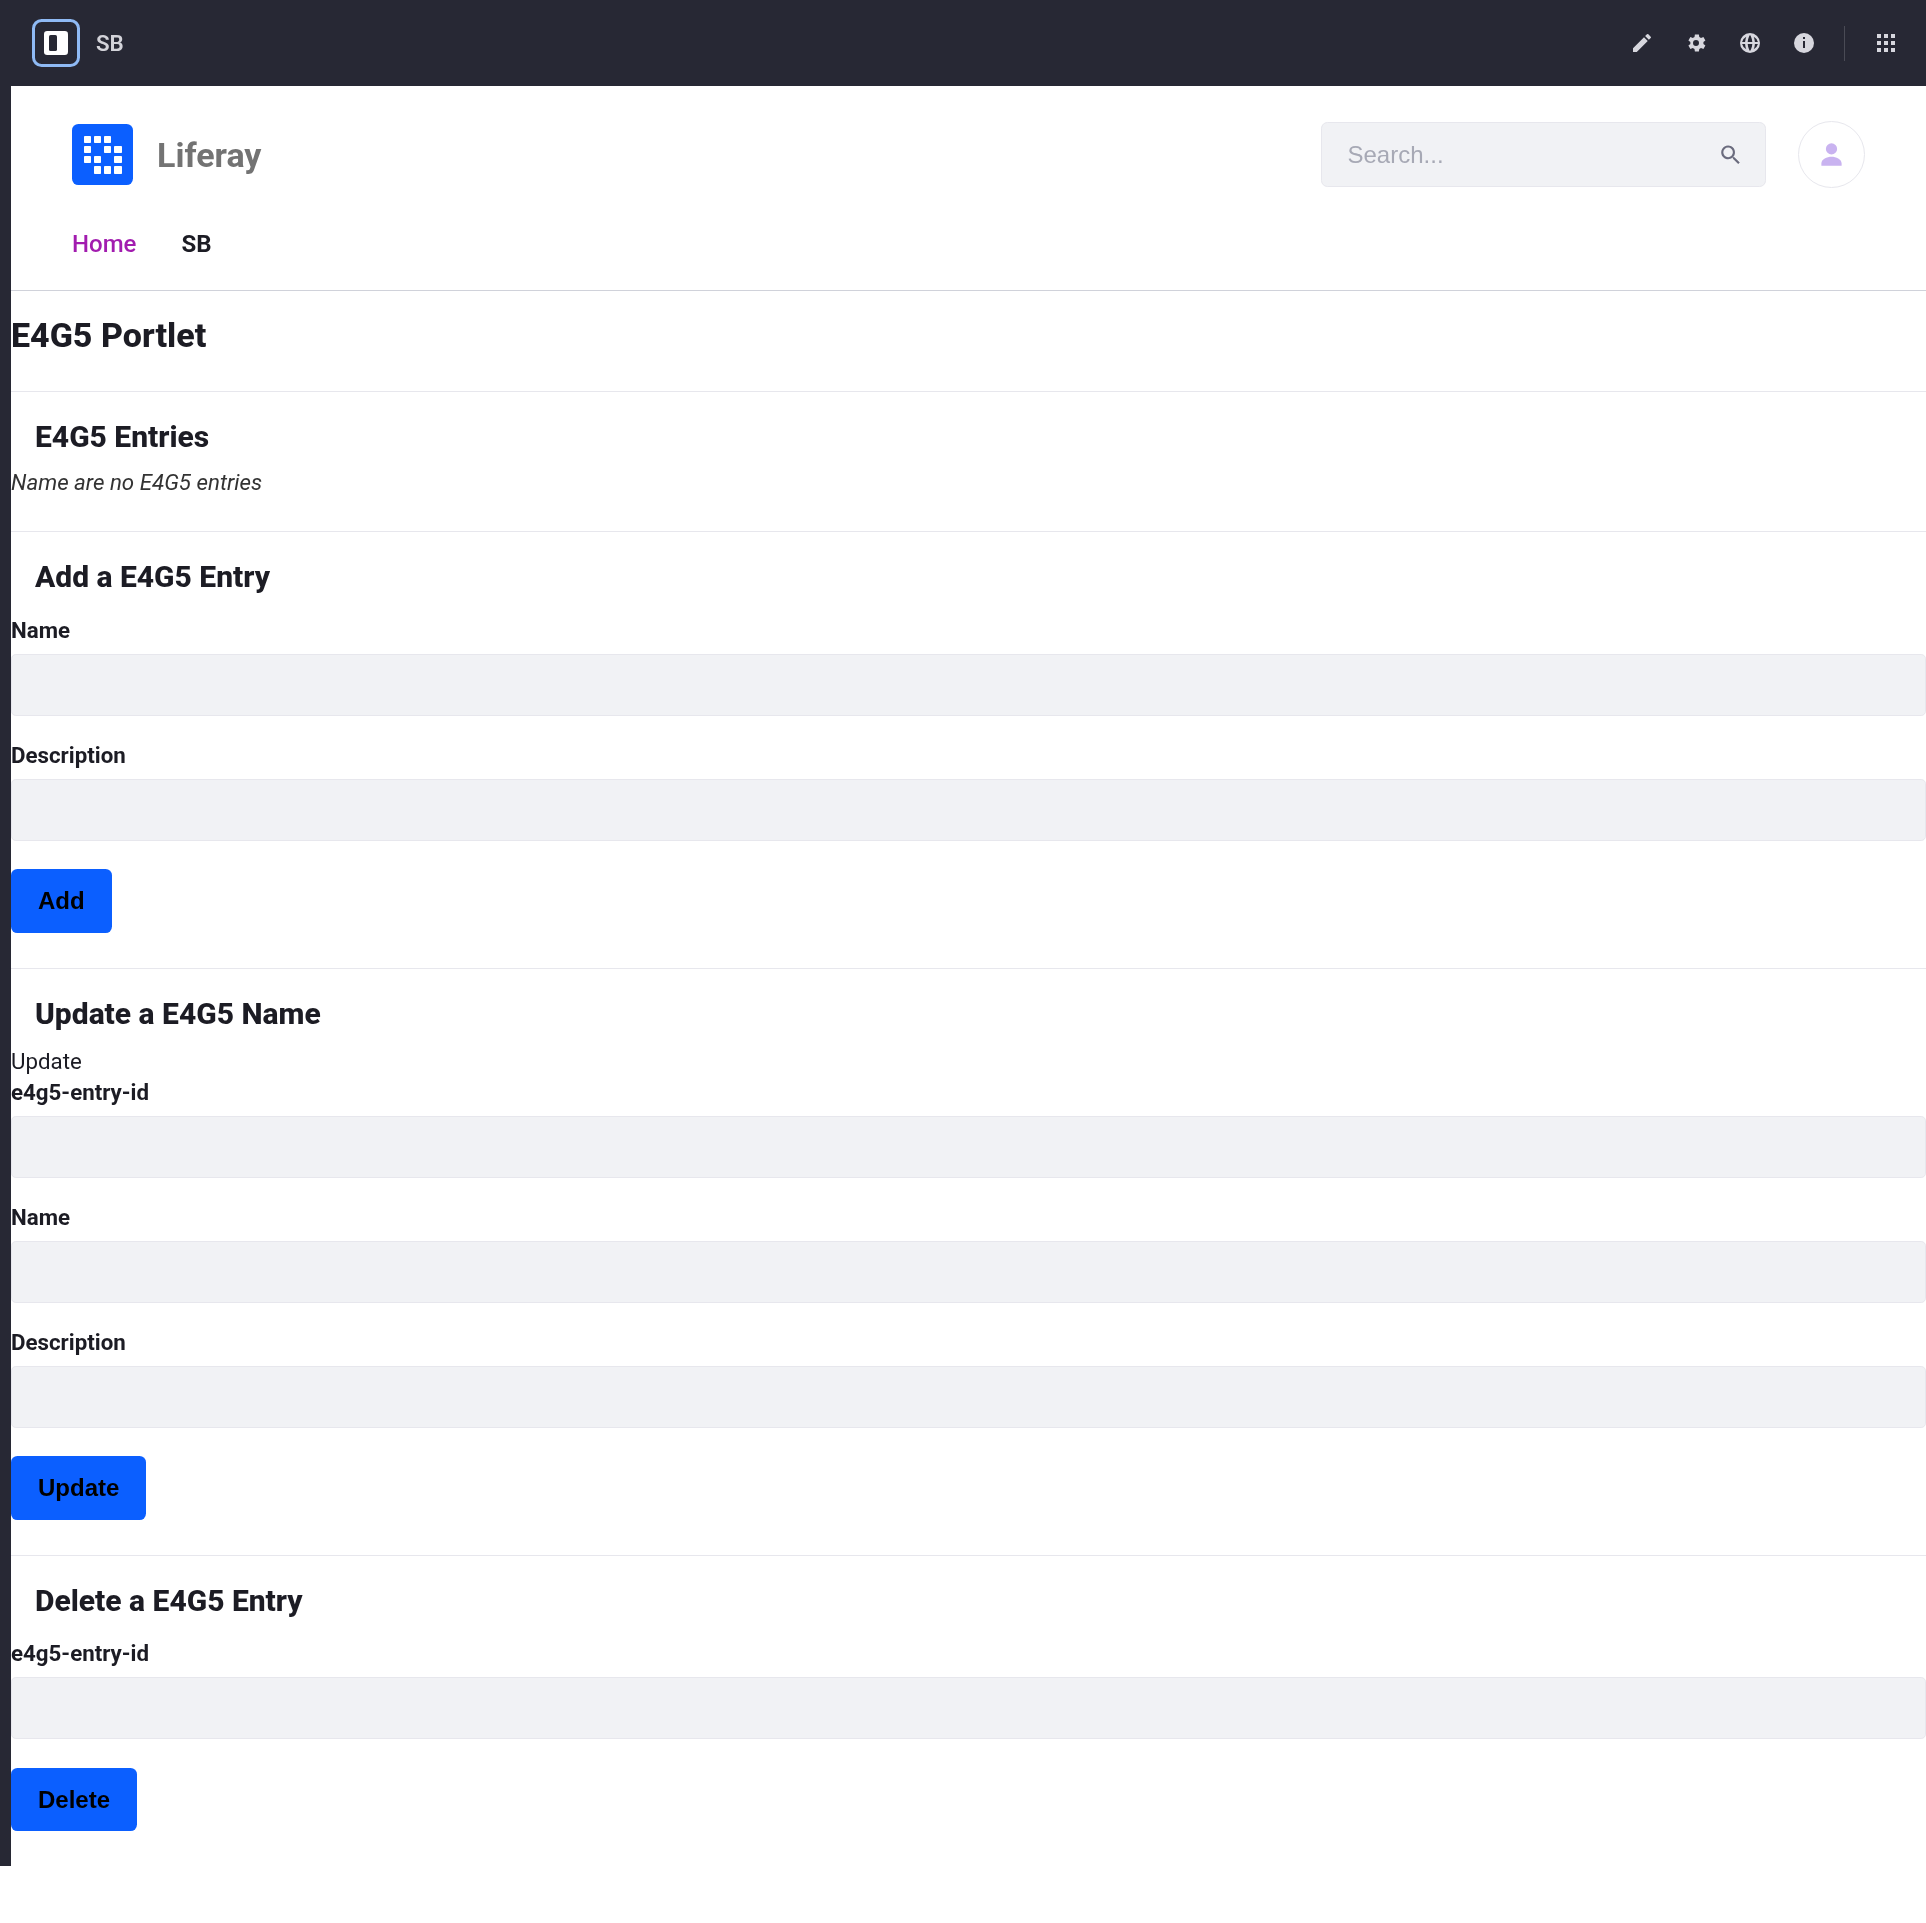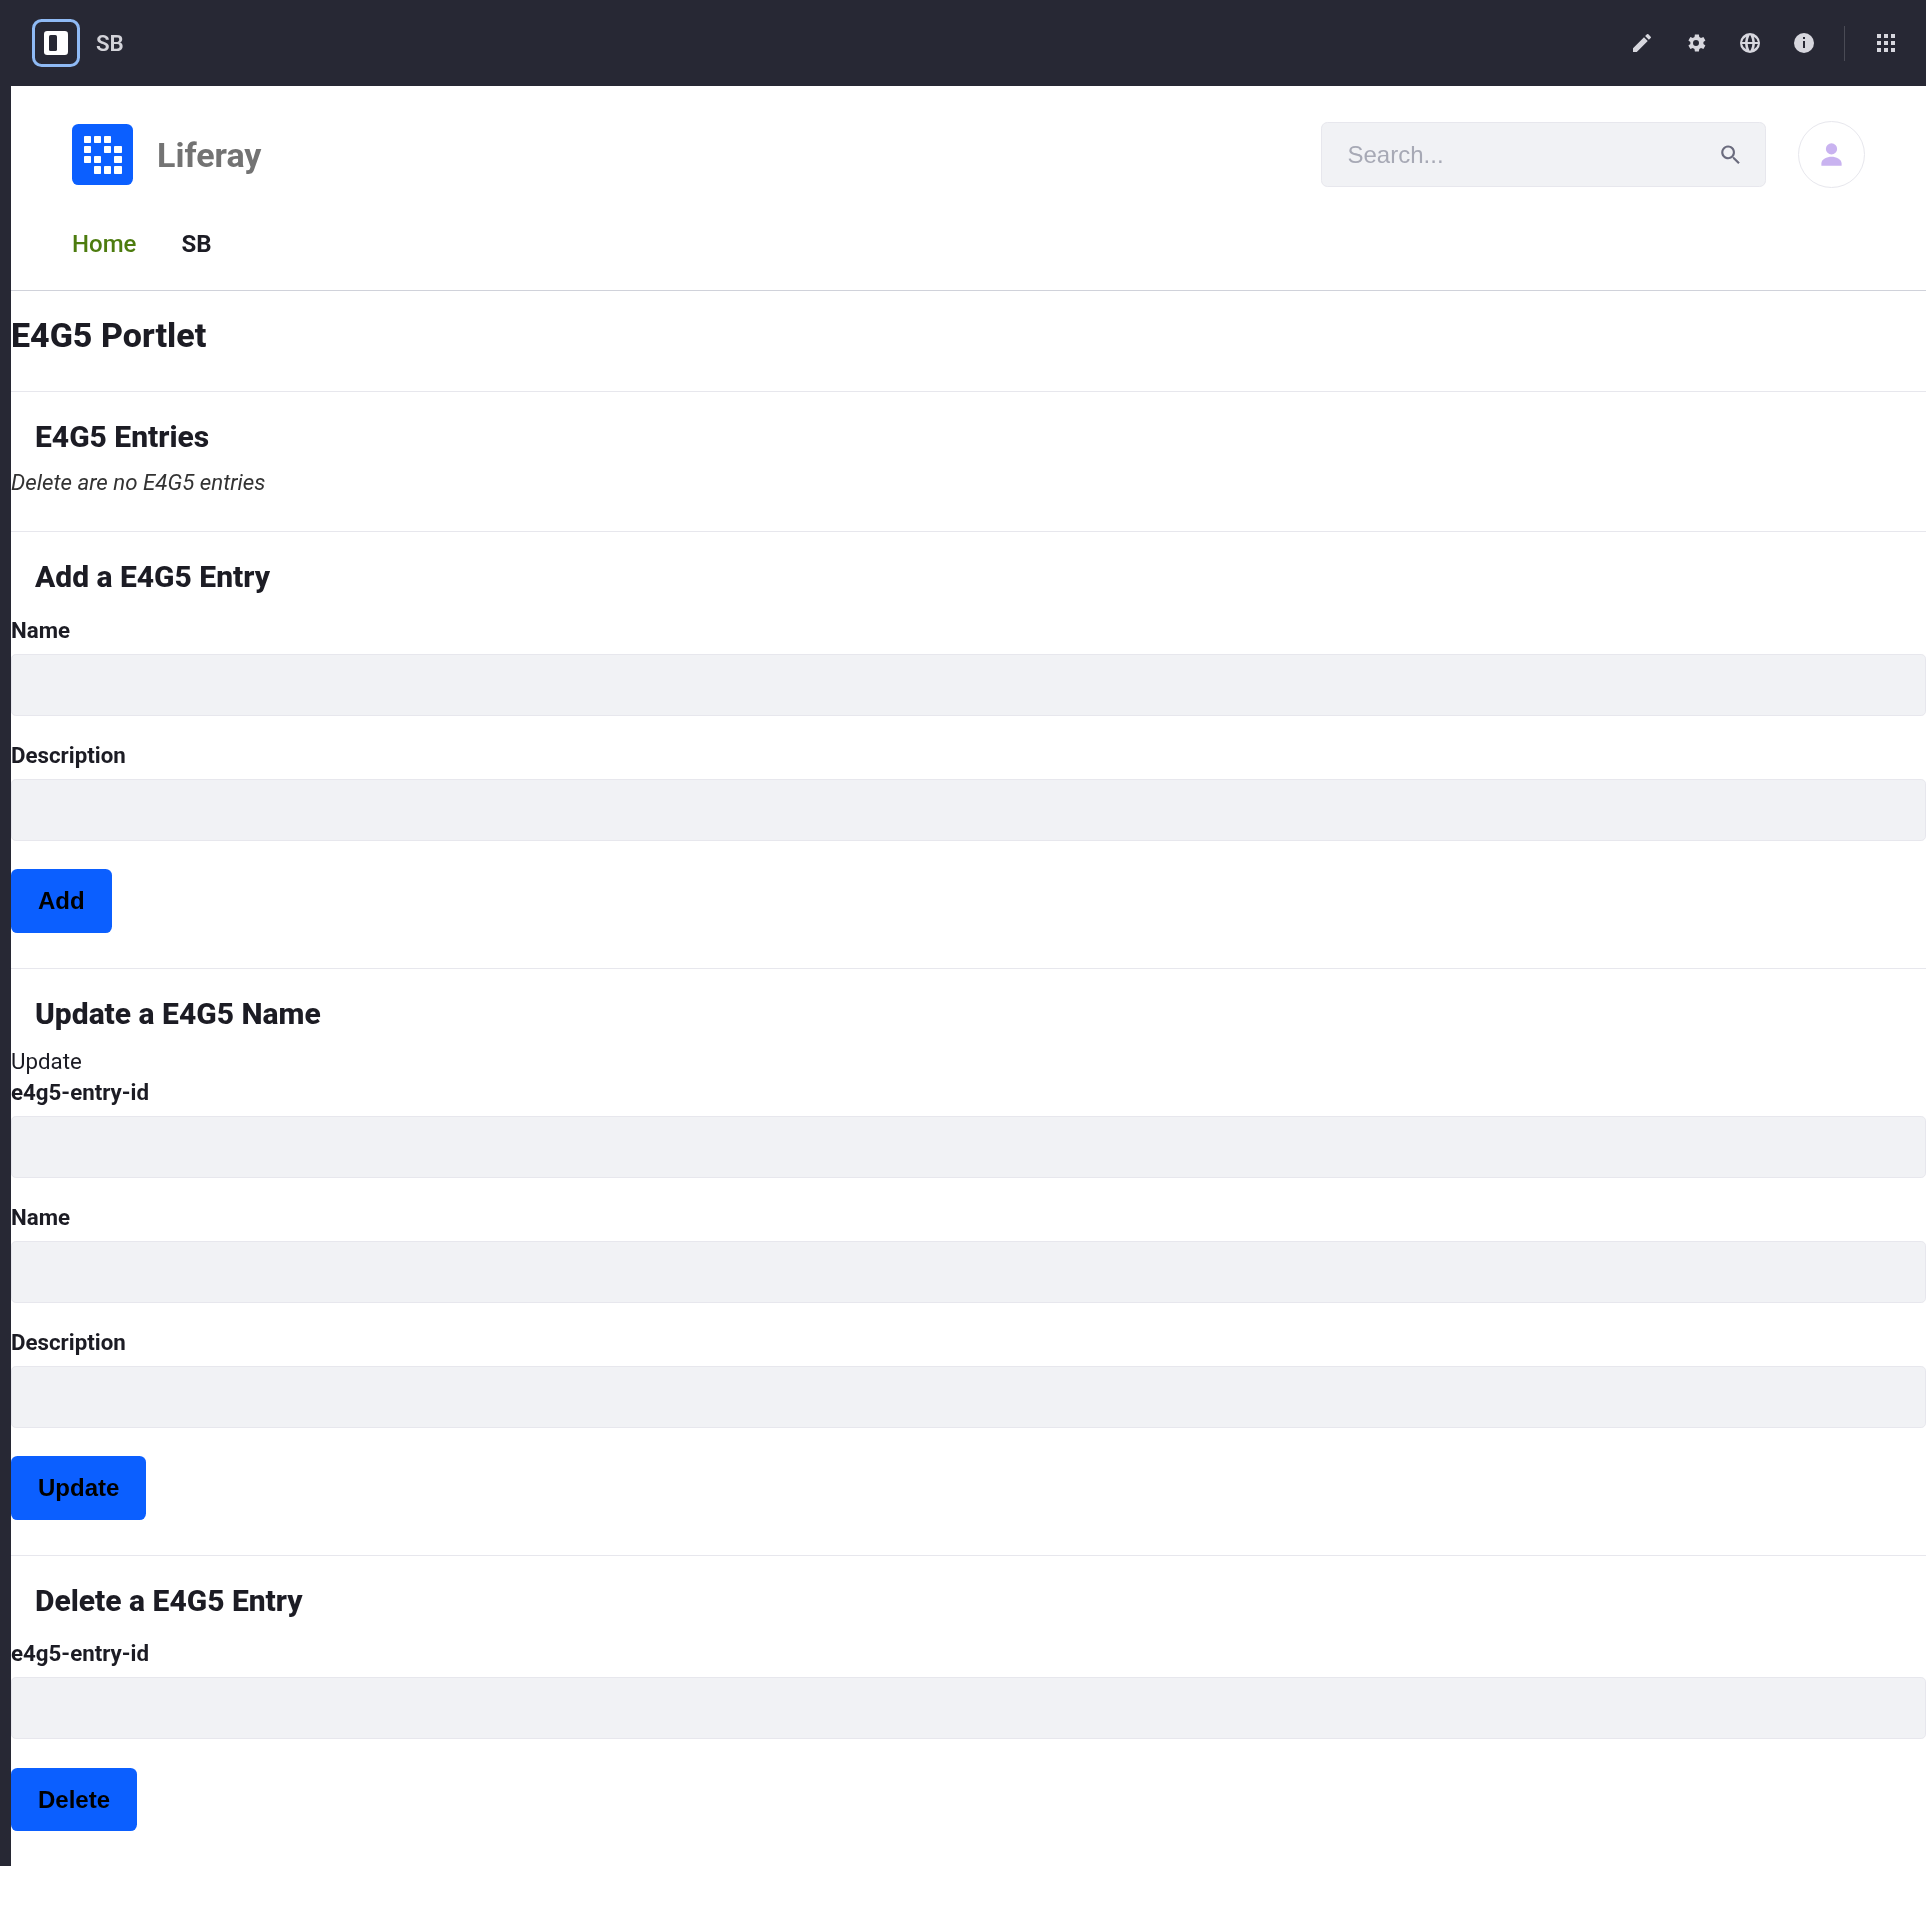--- a/index.html
+++ b/index.html
@@ -31,21 +31,21 @@
     .header-right { display:flex; align-items:center; gap:32px; }
     .search-wrap { position:relative; }
     .search-input { width:445px; height:65px; background:#f1f2f5; border:0.8px solid #e7e7ed; border-radius:6.4px; padding:0 56px 0 25.5px; font-size:24px; color:#6b6c7e; }
     .search-input::placeholder { color:#a7a9b5; }
     .search-icn { position:absolute; right:22.3px; top:50%; transform:translateY(-50%); width:25.5px; height:25.5px; fill:#6b6c7e; }
     .avatar { width:67px; height:67px; border:0.8px solid #e7e7ed; border-radius:50%; display:flex; align-items:center; justify-content:center; }
     .avatar svg { width:27px; height:27px; fill:#c9b3f0; }
 
     
     .nav { padding:25.5px 61px 32px 61px; display:flex; gap:45px; }
-    .nav-item { font-size:24px; color:#4d7c0f; cursor:pointer; font-weight:500; }
+    .nav-item { font-size:24px; color:#a21caf; cursor:pointer; font-weight:500; }
     .nav-item.active { color:#1c1c24; font-weight:700; }
 
     
     .section { border-top:0.8px solid #e7e7ed; padding:16px 0 19px 0; }
     .section.first { border-top:1.6px solid #d0d2da; }
     .page-h { font-size:34px; font-weight:800; padding:8px 0 17.6px 0; }
     .sub-h  { font-size:30px; font-weight:800; padding:11.2px 0 6.4px 0;margin-left:24px; }
     .empty  { font-size:22.3px; font-style:italic; color:#333; padding:8px 0 17.6px 0; }
     .form-label { font-size:22.3px; font-weight:700; padding:16px 0 3.2px 0; display:block; }
     .form-plain { font-size:22.3px; font-weight:400; padding:11.2px 0 3.2px 0; display:block; }
@@ -147,21 +147,21 @@
     <div class="nav-item">Home</div>
     <div class="nav-item active">SB</div>
   </div>
 
   <div class="section first">
     <div class="page-h">E4G5 Portlet</div>
   </div>
 
   <div class="section">
     <div class="sub-h">E4G5 Entries</div>
-    <div class="empty">Delete are no E4G5 entries</div>
+    <div class="empty">Name are no E4G5 entries</div>
   </div>
 
   <div class="section">
     <div class="sub-h">Add a E4G5 Entry</div>
     <label class="form-label">Name</label>
     <input class="text-input" type="text" style="">
     <label class="form-label">Description</label>
     <input class="text-input" type="text" style="">
     <button class="btn">Add</button>
   </div>

